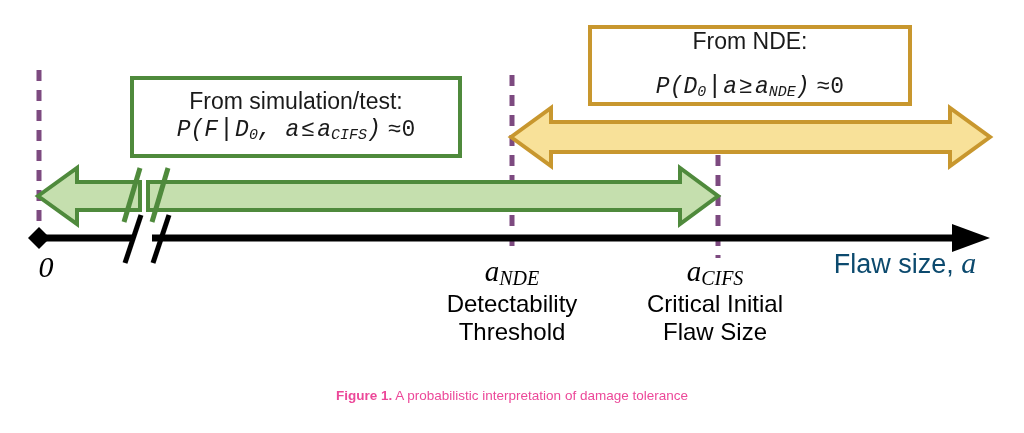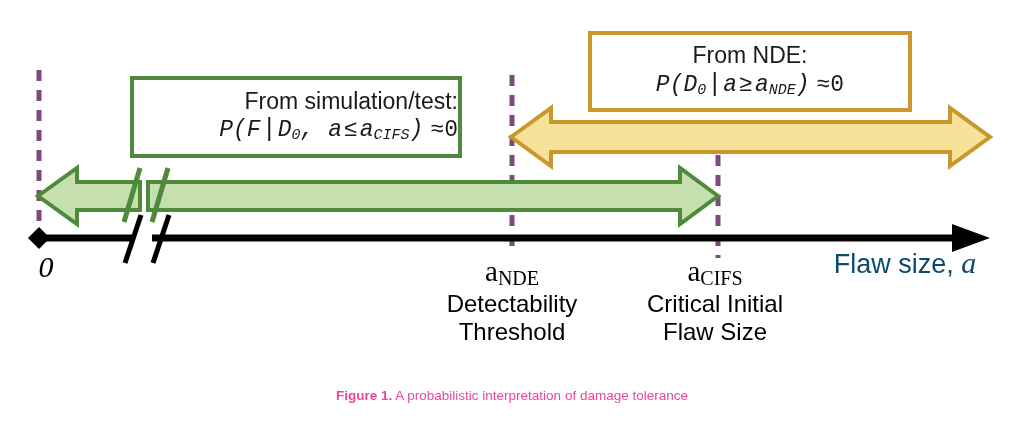--- a/index.html
+++ b/index.html
@@ -24,26 +24,26 @@
     font-family:Liberation Mono, monospace;
     font-style:italic;font-size:23px;color:#1a1a1a;
     line-height:1.12;white-space:nowrap;margin-top:2px;
   }
   .callout .line2 .sub{font-size:15px;vertical-align:-0.22em;font-style:italic;}
   .callout .line2 .upr{font-style:italic;}
   .callout .line2 .rel{font-style:normal;padding:0 2px;}
   .callout .line2 .bar{font-style:normal;padding:0 1px;font-size:25px;}
   .callout .line2 .approx{font-style:normal;padding-left:7px;}
 
-  #box-sim{left:130px;top:76px;width:332px;height:82px;border:4px solid #4f8a3c;align-items:flex-end;}
-  #box-nde{left:588px;top:31px;width:324px;height:81px;border:4px solid #c8972e;}
+  #box-sim{left:130px;top:76px;width:332px;height:82px;border:4px solid #4f8a3c;}
+  #box-nde{left:588px;top:25px;width:324px;height:81px;border:4px solid #c8972e;justify-content:space-between;}
 
   .axlabel{position:absolute;text-align:center;color:#000;}
   .axlabel .sym{
-    font-family:"Liberation Serif", serif;
+    font-family:"Liberation Serif", serif;font-style:italic;
     font-size:29px;display:block;line-height:1.12;letter-spacing:0px;
   }
   .axlabel .sym .sub{font-size:20px;vertical-align:-0.22em;}
   .axlabel .desc{
     font-family:"Liberation Sans", sans-serif;font-size:24px;
     display:block;line-height:1.18;white-space:nowrap;
   }
   #label-nde{left:397px;top:255px;width:230px;}
   #label-cifs{left:600px;top:255px;width:230px;}
 

